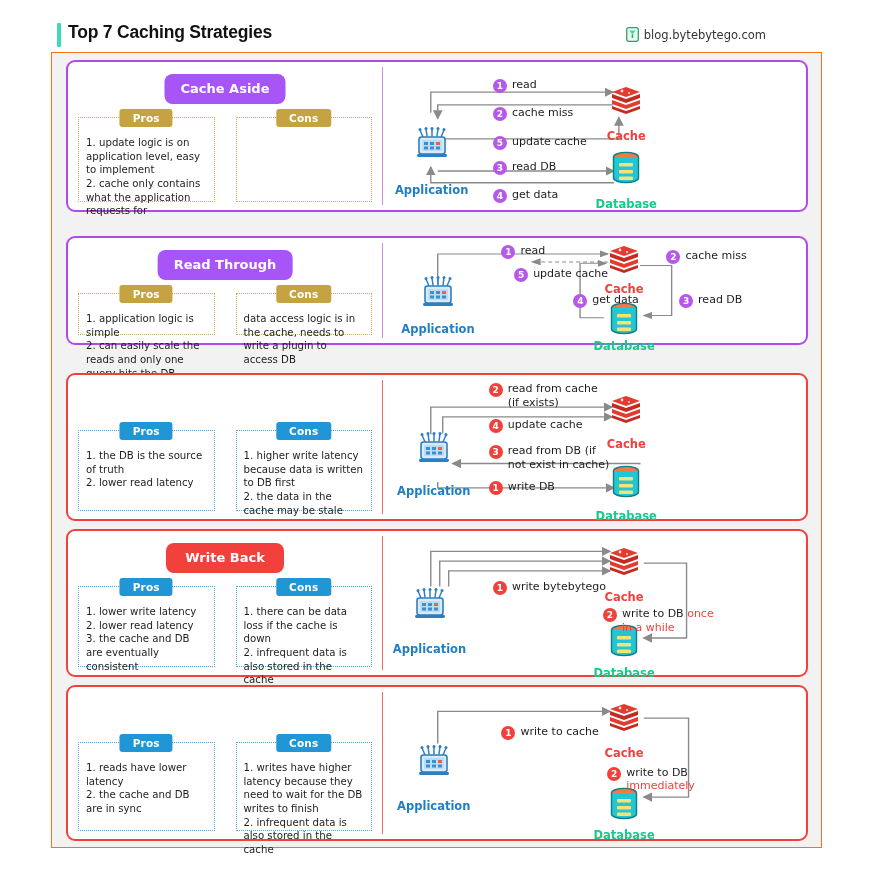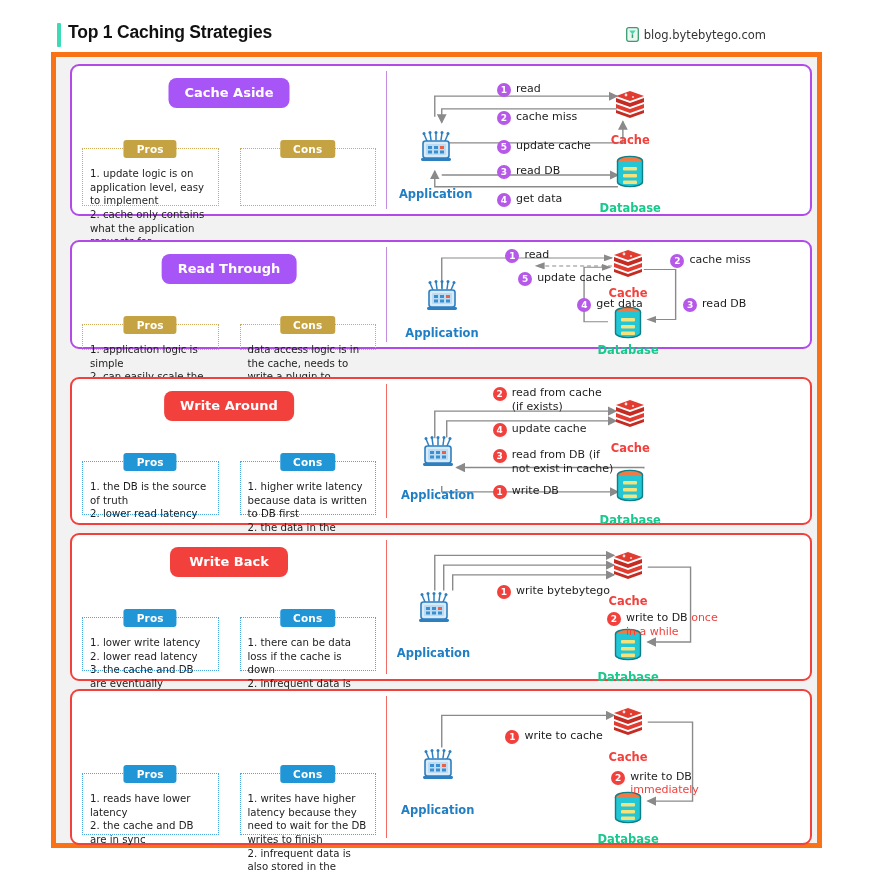--- a/index.html
+++ b/index.html
@@ -27,21 +27,21 @@
   .brand {
     position: absolute; right: 108px; top: 27px;
     display: flex; align-items: center; gap: 5px;
   }
   .brand-label { font-size: 11.5px; color: #333; font-family: "DejaVu Sans", sans-serif; }
   .brand-icon { width: 13px; height: 15px; display: block; }
 
   
   .frame {
     position: absolute; left: 51px; top: 52px; width: 771px; height: 796px;
-    background: #f2f2f2; border: 5px solid #f97316;
+    background: #f2f2f2; border: 1px solid #f97316;
   }
 
   
   .panel {
     position: absolute; left: 14px; width: 742px;
     background: #ffffff; border-radius: 9px;
   }
   .panel.purple { border: 2.5px solid #b14ae8; }
   .panel.red    { border: 2.5px solid #f2403c; }
   .p1 { top: 7px;   height: 152px; }
@@ -61,21 +61,21 @@
   .strategy-pill {
     position: absolute; left: 50%; transform: translateX(-50%); top: 12px;
     min-width: 118px; padding: 7px 16px 8px;
     border-radius: 8px; text-align: center;
     font-size: 13px; font-weight: bold; color: #ffffff; white-space: nowrap;
     font-family: "DejaVu Sans", sans-serif;
   }
   .panel.purple .strategy-pill { background: #a855f7; }
   .panel.red .strategy-pill    { background: #f2403c; }
 
-  .pc-row { position: absolute; left: 10px; top: 55px; right: 10px; bottom: 8px; display: flex; gap: 21px; margin-top: 27px; }
+  .pc-row { position: absolute; left: 10px; top: 55px; right: 10px; bottom: 8px; display: flex; gap: 21px; }
   .pc-box {
     position: relative; flex: 1 1 0;
     padding: 18px 7px 6px 7px;
   }
   .panel.purple .pc-box { border: 1.6px dotted #cfa95a; }
   .panel.red .pc-box    { border: 1.6px dotted #4aa8e0; }
 
   .pc-badge {
     position: absolute; top: -9px; left: 50%; transform: translateX(-50%);
     padding: 2.5px 13px 3px; border-radius: 3px;
@@ -126,21 +126,21 @@
   
   .ic { position: absolute; transform: translate(-50%, -50%); }
 </style>
 </head>
 <body>
 
 <div id="page">
 
   <div class="header">
     <div class="accent-bar"></div>
-    <div class="page-title">Top 1 Caching Strategies</div>
+    <div class="page-title">Top 7 Caching Strategies</div>
     <div class="brand">
       <span class="brand-icon">
         <svg width="13" height="15" viewBox="0 0 13 15">
           <rect x="0.7" y="0.7" width="11.6" height="13.6" rx="2" fill="#eaf7f1" stroke="#3a9c6f" stroke-width="1.3"></rect>
           <path d="M3.2 3.4 h6.6 l-3.3 4.2 z" fill="#3ddbb4"></path>
           <rect x="5.7" y="7.3" width="1.5" height="3.6" fill="#3a9c6f"></rect>
         </svg>
       </span>
       <span class="brand-label">blog.bytebytego.com</span>
     </div>
@@ -374,21 +374,20 @@
             <span class="step-text">read DB</span>
           </div>
         </div>
       </div>
     </div>
 
     <div class="panel red p3">
       <div class="divider"></div>
 
       <div class="left">
-        <div class="strategy-pill">Write Around</div>
         <div class="pc-row">
           <div class="pc-box">
             <span class="pc-badge">Pros</span>
             <div class="pc-text">1. the DB is the source of truth
 2. lower read latency</div>
           </div>
           <div class="pc-box">
             <span class="pc-badge">Cons</span>
             <div class="pc-text">1. higher write latency because data is written to DB first
 2. the data in the cache may be stale</div>

